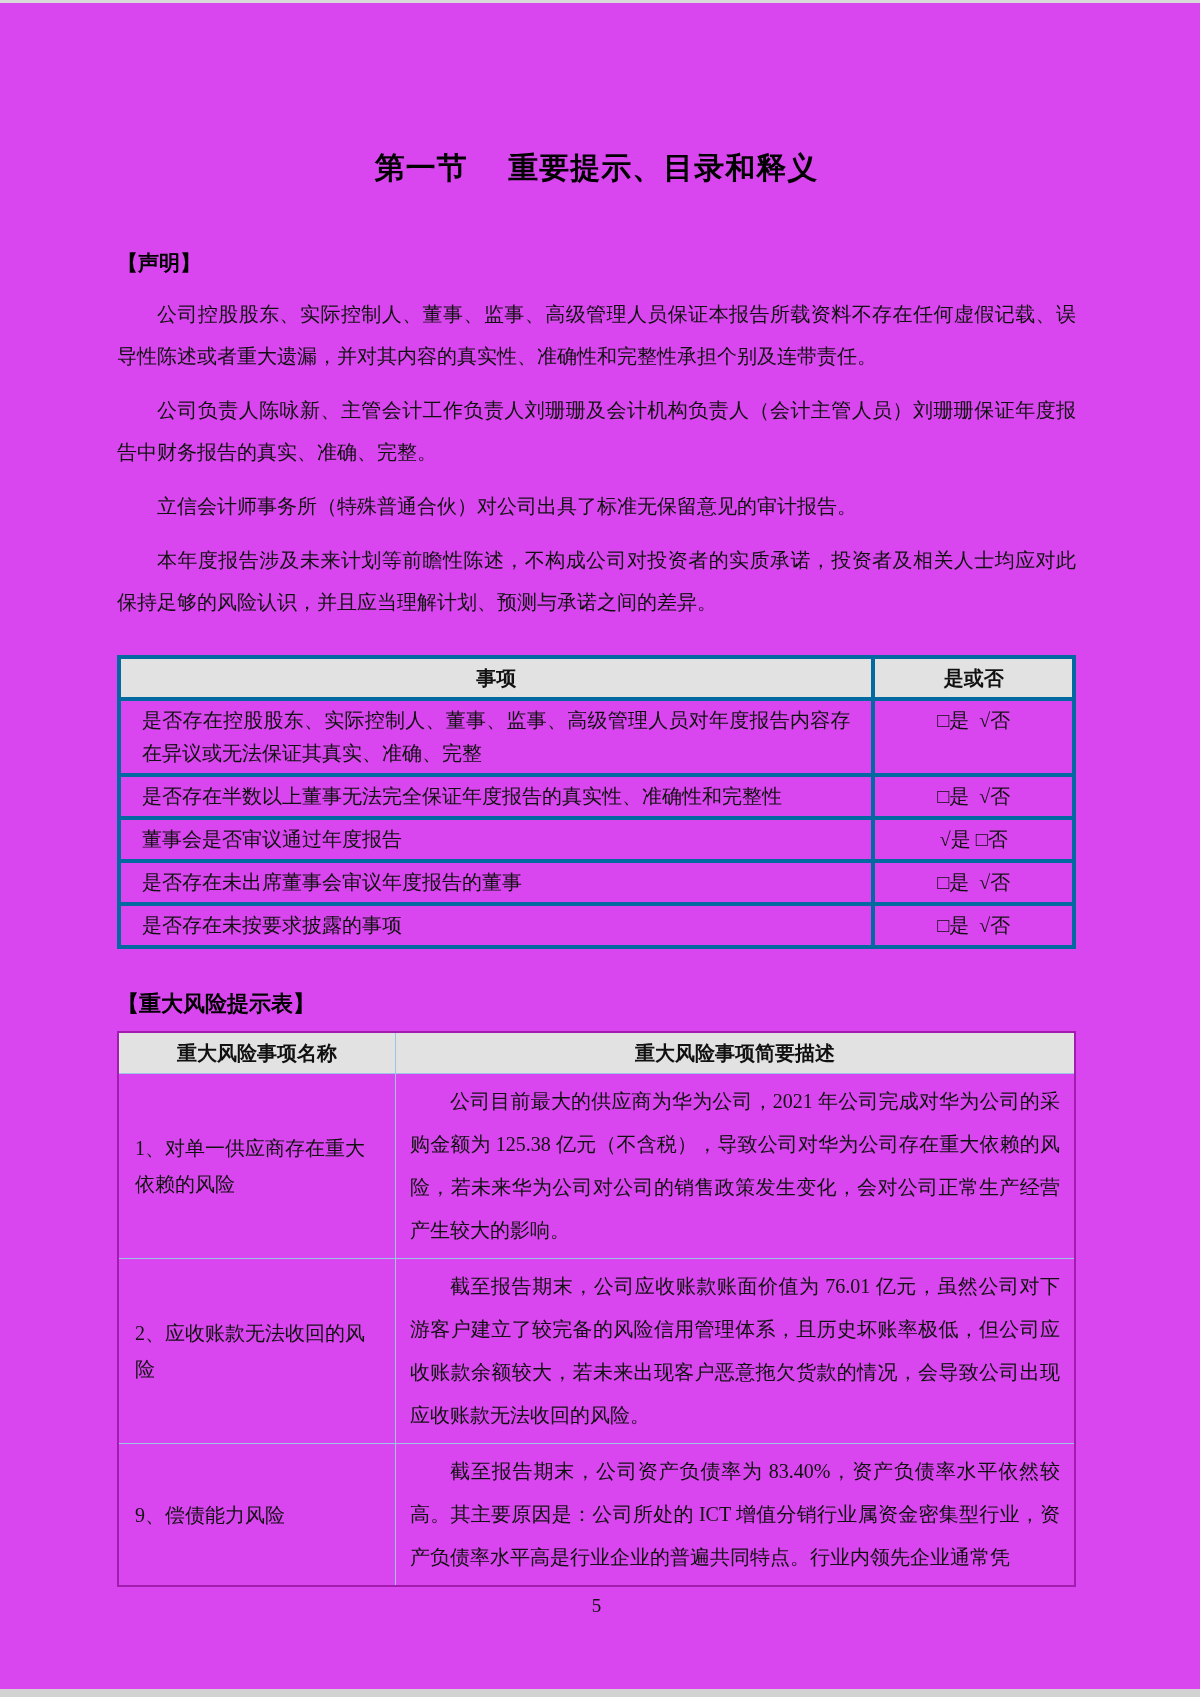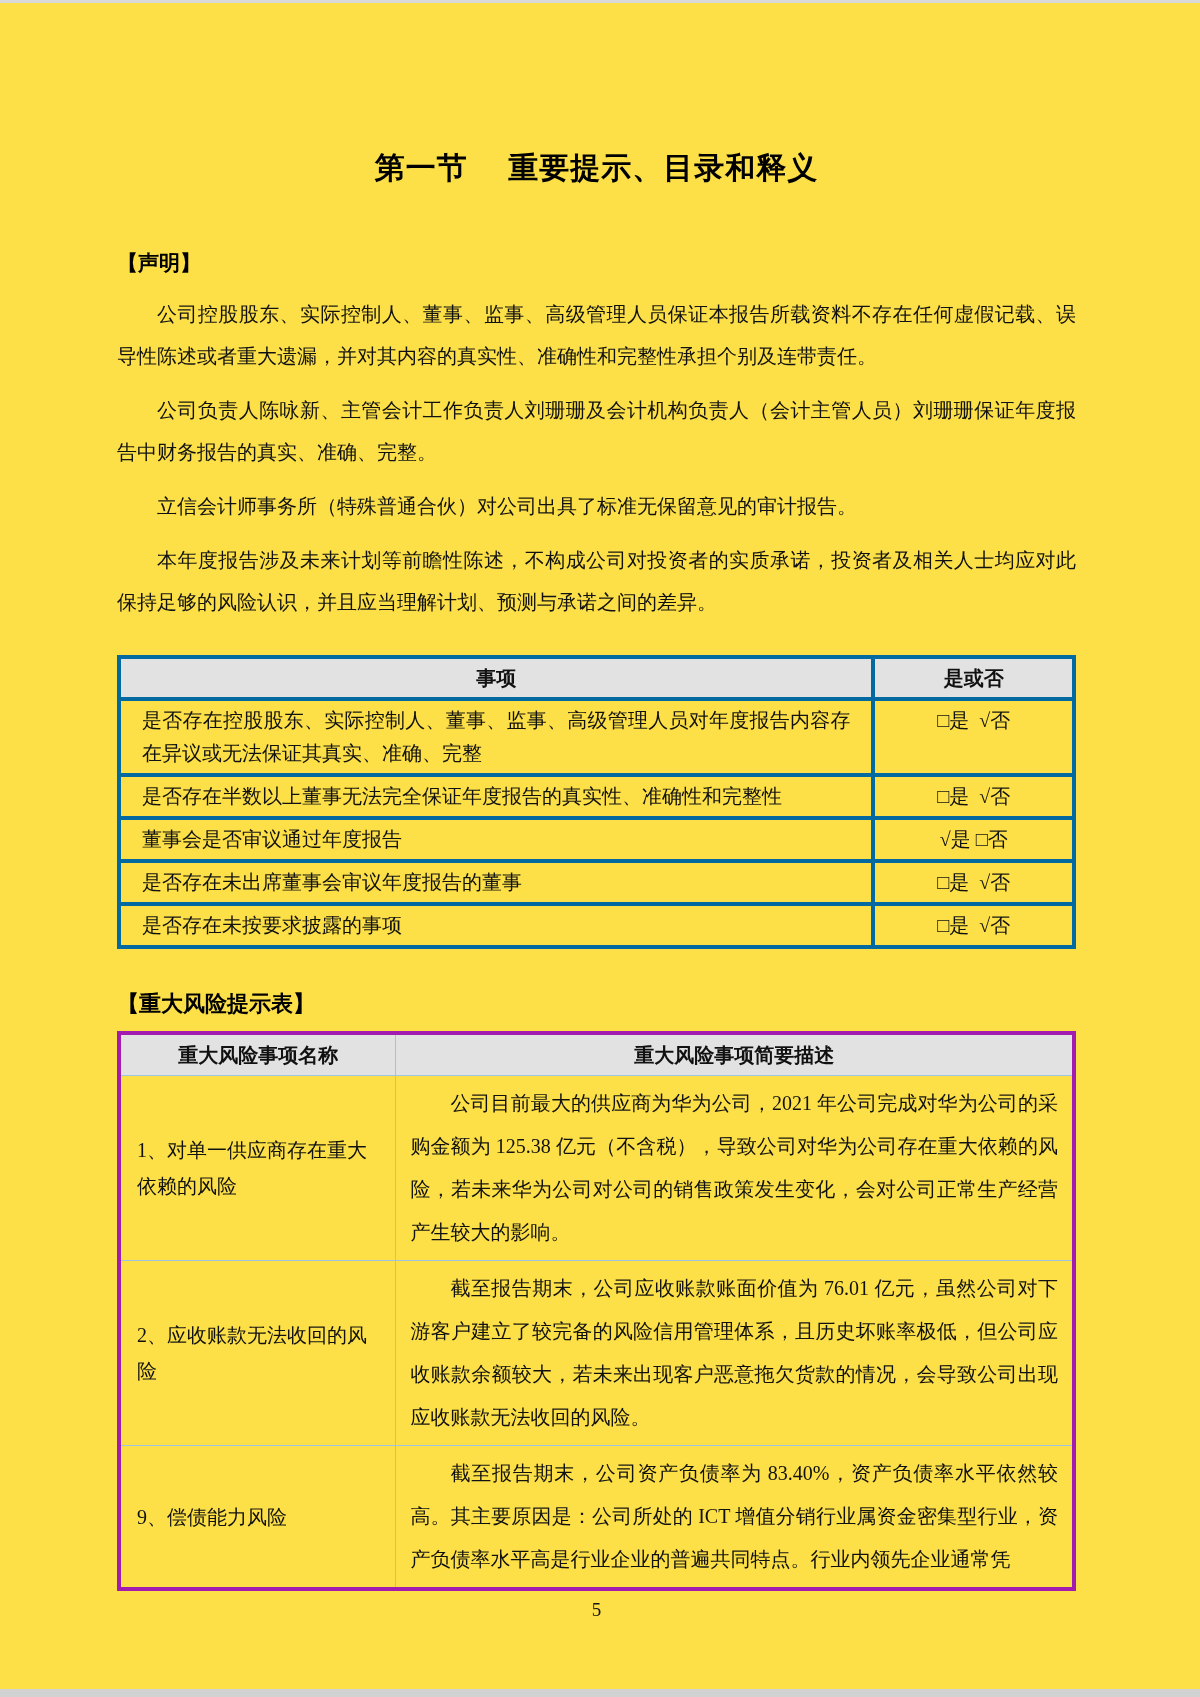--- a/index.html
+++ b/index.html
@@ -6,21 +6,21 @@
   body {
     width:1200px;
     background:#ffffff;
     font-family:"Liberation Serif", serif;
     color:#111111;
   }
   .page {
     position:relative;
     width:1200px;
     height:1697px;
-    background:#fde047;
+    background:#d946ef;
     overflow:hidden;
   }
   .edge-top {
     position:absolute; top:0; left:0; width:100%; height:3px;
     background:#d9d9d9;
   }
   .edge-bottom {
     position:absolute; bottom:0; left:0; width:100%; height:8px;
     background:#d2d2d2;
   }
@@ -81,21 +81,21 @@
     text-align:justify;
   }
   .yn-table td.ans {
     text-align:center;
     white-space:pre;
   }
   .yn-table .col-item { width:79%; }
   .yn-table .col-ans  { width:21%; }
 
   .risk-table { margin-top:12px; }
-  .risk-table { border:4px solid #a21caf; }
+  .risk-table { border:2px solid #a21caf; }
   .risk-table th, .risk-table td {
     border:1px solid #9DC3E6;
     font-size:20px;
   }
   .risk-table th {
     background:#E2E2E2;
     font-weight:bold;
     text-align:center;
     padding:5px 6px;
     line-height:30px;

